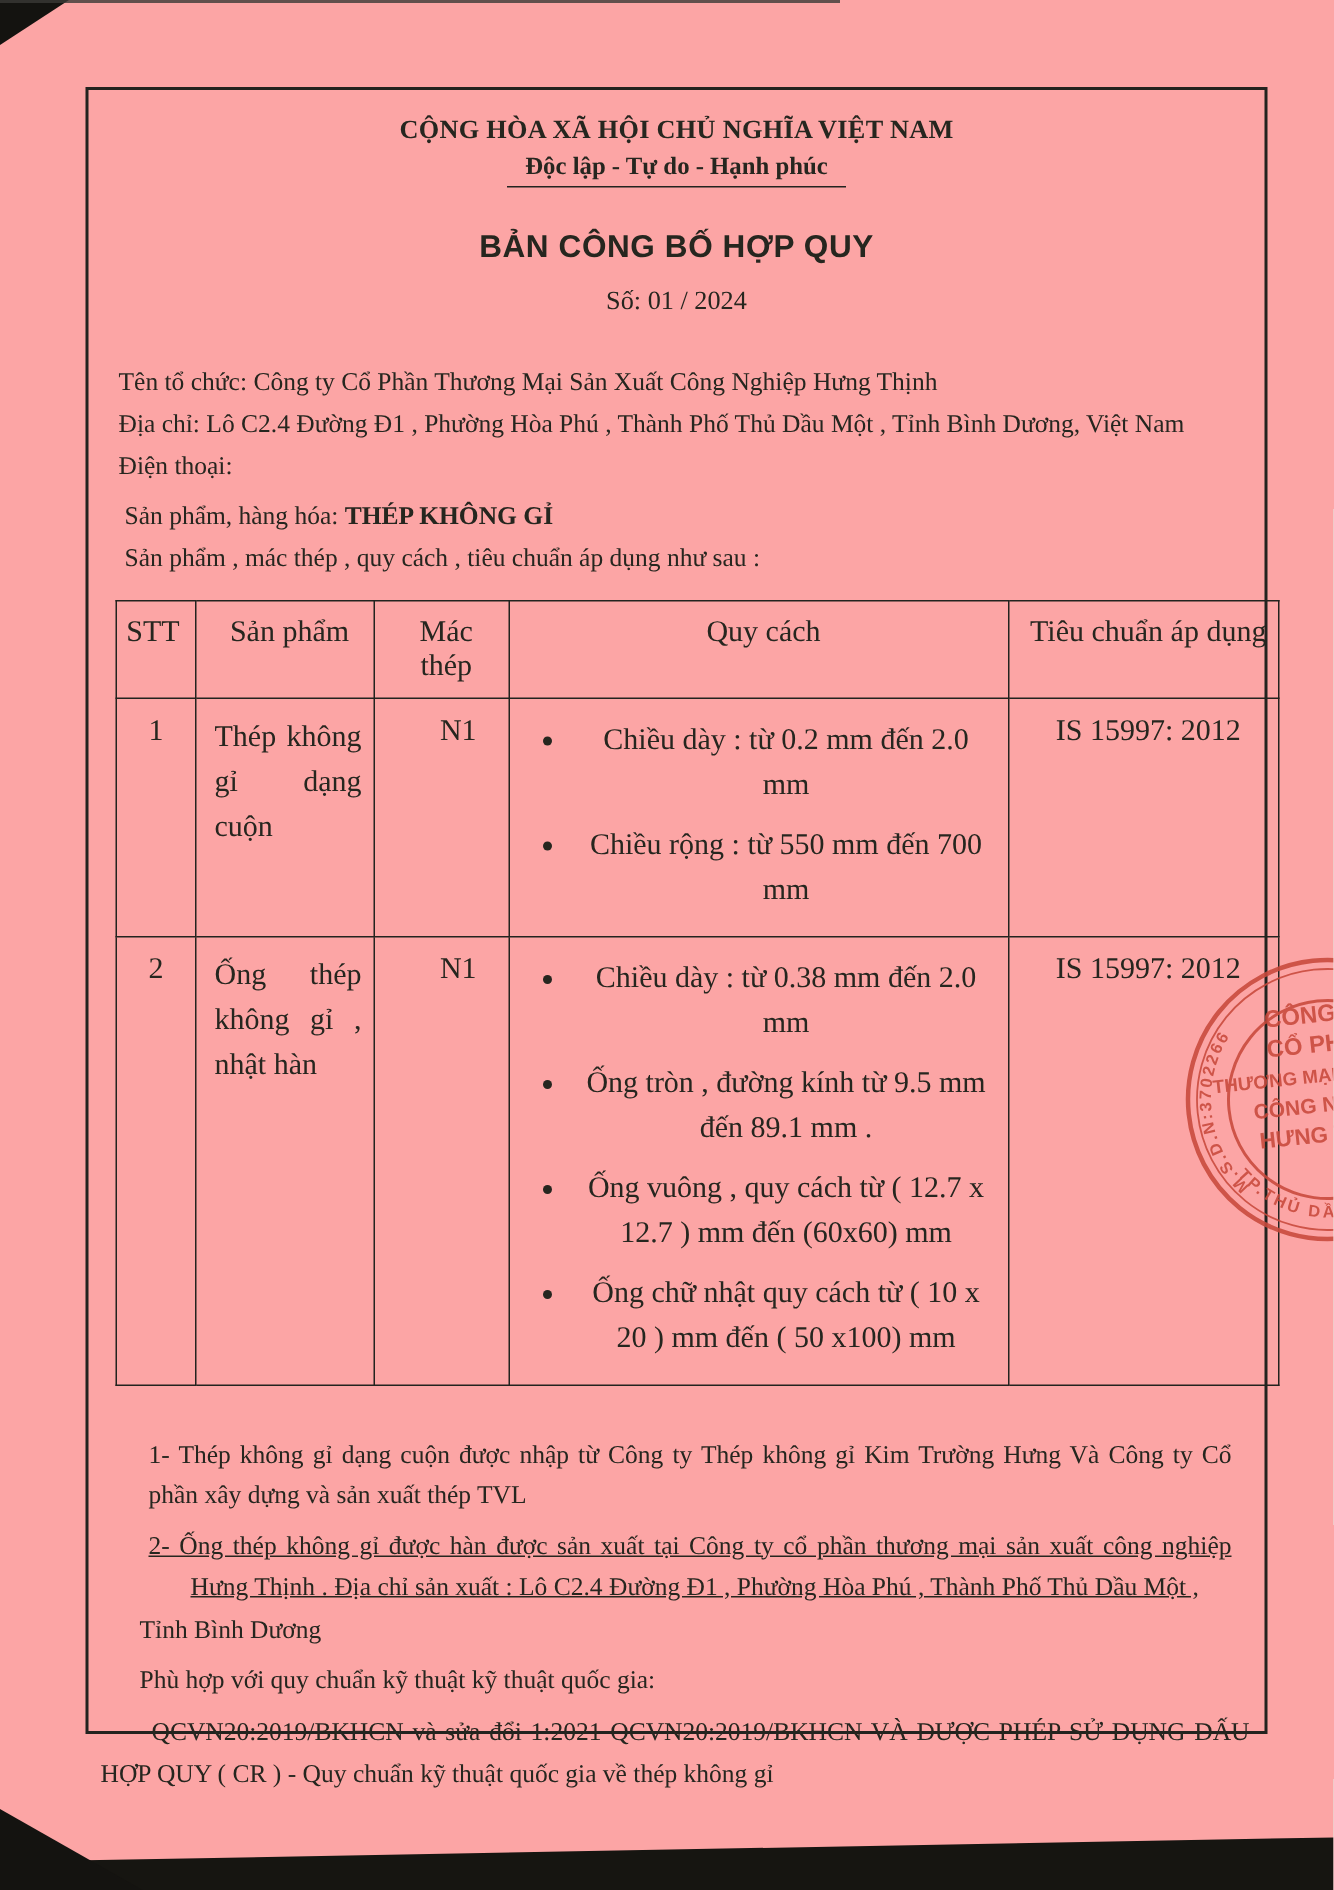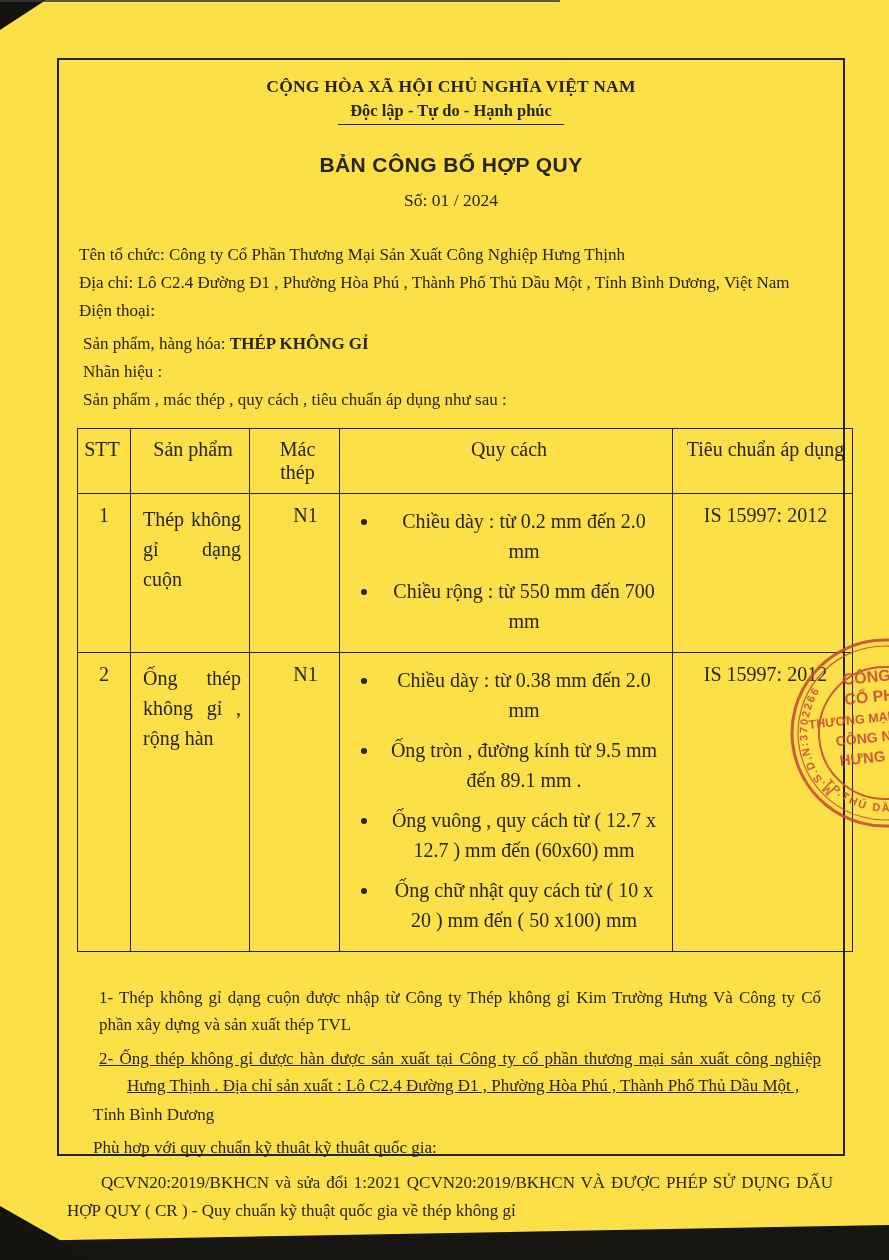--- a/index.html
+++ b/index.html
@@ -1,18 +1,18 @@
 <!DOCTYPE html>
 <html><head>
 <meta charset="utf-8">
 <style>
   html,body{margin:0;padding:0;background:#e8e8e4;}
   .page{
     position:relative;width:889px;height:1260px;margin:0 auto;overflow:hidden;
-    background:#fde047;color:#26261f;
+    background:#fca5a5;color:#26261f;
     font-family:"Liberation Serif","DejaVu Serif",serif;
   }
   
   .scan-corner-tl{position:absolute;left:0;top:0;width:0;height:0;
     border-top:30px solid #141310;border-right:46px solid transparent;z-index:6;}
   .scan-top-line{position:absolute;left:0;top:0;width:560px;height:2px;background:#3a3a36;opacity:.8;z-index:6;}
   .scan-bottom-band{position:absolute;left:-25px;top:1233px;width:950px;height:60px;
     background:#161511;transform:rotate(-1.05deg);z-index:6;}
   .scan-bottom-wedge{position:absolute;left:0;top:1206px;width:0;height:0;
     border-bottom:54px solid #141310;border-right:95px solid transparent;z-index:6;}
@@ -68,21 +68,20 @@
       <span class="nat2">Độc lập - Tự do - Hạnh phúc</span>
     </div>
 
     <div class="doc-title">BẢN CÔNG BỐ HỢP QUY</div>
     <div class="doc-no">Số: 01 / 2024</div>
 
     <p class="para p-org">Tên tổ chức: Công ty Cổ Phần Thương Mại Sản Xuất Công Nghiệp Hưng Thịnh</p>
     <p class="para">Địa chỉ: Lô C2.4 Đường Đ1 , Phường Hòa Phú , Thành Phố Thủ Dầu Một , Tỉnh Bình Dương, Việt Nam</p>
     <p class="para">Điện thoại:</p>
     <p class="para p-product"><span>Sản phẩm, hàng hóa: </span><b>THÉP KHÔNG GỈ</b></p>
-    <p class="para para-indent">Nhãn hiệu :</p>
     <p class="para para-indent">Sản phẩm , mác thép , quy cách , tiêu chuẩn áp dụng như sau :</p>
 
     <table class="spec-table">
       <colgroup>
         <col style="width:53px">
           <col style="width:119px">
           <col style="width:90px">
           <col style="width:333px">
           <col style="width:180px">
       </colgroup>
@@ -101,21 +100,21 @@
         <td class="c-qc">
           <ul>
             <li>Chiều dày : từ 0.2 mm đến 2.0 mm</li>
             <li>Chiều rộng : từ 550 mm đến 700 mm</li>
           </ul>
         </td>
         <td class="c-std">IS 15997: 2012</td>
       </tr>
       <tr>
         <td class="c-stt">2</td>
-        <td class="c-sp">Ống thép không gỉ , rộng hàn</td>
+        <td class="c-sp">Ống thép không gỉ , nhật hàn</td>
         <td class="c-mac">N1</td>
         <td class="c-qc">
           <ul>
             <li>Chiều dày : từ 0.38 mm đến 2.0 mm</li>
             <li>Ống tròn , đường kính từ 9.5 mm đến 89.1 mm .</li>
             <li>Ống vuông , quy cách từ ( 12.7 x 12.7 ) mm đến (60x60) mm</li>
             <li>Ống chữ nhật quy cách từ ( 10 x 20 ) mm đến ( 50 x100) mm</li>
           </ul>
         </td>
         <td class="c-std">IS 15997: 2012</td>

